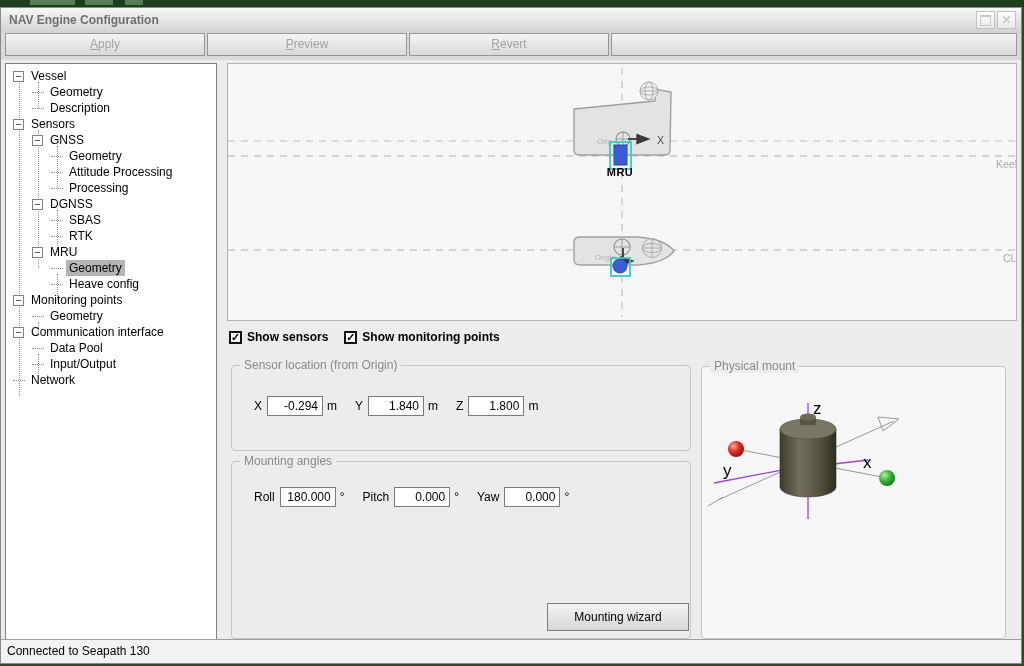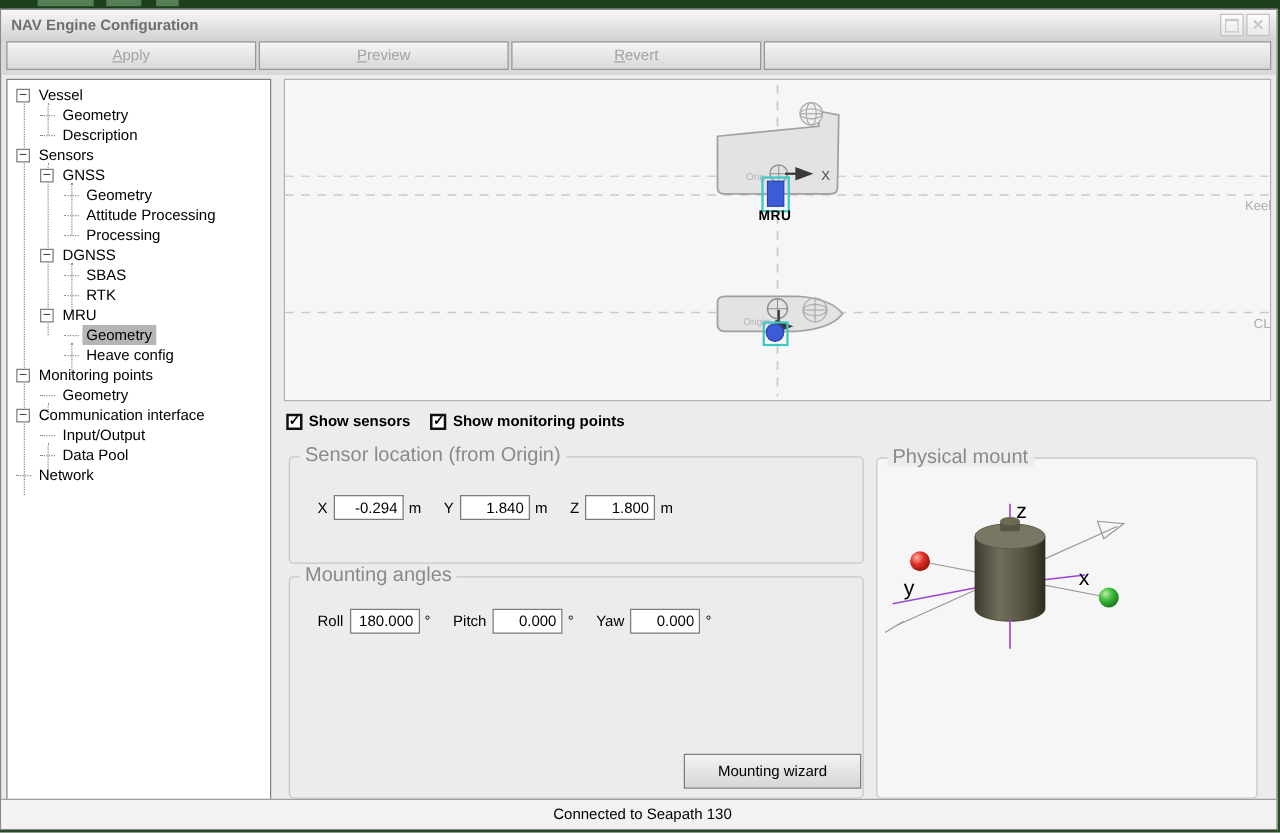--- a/index.html
+++ b/index.html
@@ -49,21 +49,21 @@
   svg{font-family:"Liberation Sans",sans-serif;display:block;}
 
   .view-options{position:absolute;left:228px;top:322px;display:flex;align-items:center;font-size:12px;color:#000;}
   .cb{display:flex;align-items:center;margin-right:16px;}
   .cbbox{width:13px;height:13px;border:2px solid #111;background:#fff;box-sizing:border-box;
          font-size:11px;font-weight:bold;line-height:9px;text-align:center;color:#000;}
   .cbl{margin-left:5px;font-weight:bold;}
 
   .group{position:absolute;border:1px solid #c6c6c6;border-radius:4px;box-sizing:border-box;}
   .group-title{position:absolute;top:-8px;left:8px;background:#ececec;padding:0 4px;
-               color:#8a8a8a;font-size:16px;line-height:14px;}
+               color:#8a8a8a;font-size:12px;line-height:14px;}
   #sensor-location-group{left:230px;top:357px;width:460px;height:86px;}
   #mounting-angles-group{left:230px;top:453px;width:460px;height:178px;}
   #physical-mount-group{left:700px;top:358px;width:305px;height:273px;background:#f6f6f6;}
   #physical-mount-group .group-title{background:#ececec;}
 
   .frow{position:absolute;left:22px;display:flex;align-items:center;font-size:12px;color:#000;}
   #sensor-location-group .frow{top:30px;}
   #mounting-angles-group .frow{top:25px;justify-content:center;}
   .fcell{display:flex;align-items:center;margin-right:18px;}
   .flabel{margin-right:5px;}
@@ -71,21 +71,21 @@
           font-family:"Liberation Sans",sans-serif;font-size:12px;text-align:right;
           padding:0 4px 0 0;color:#000;}
   .funit{margin-left:4px;}
 
   .wizard-btn{position:absolute;left:315px;top:141px;width:142px;height:28px;
               border:1px solid #7d7d7d;background:linear-gradient(#f3f3f3,#d6d6d6);
               font-family:"Liberation Sans",sans-serif;font-size:12px;color:#000;}
 
   .statusbar{position:absolute;left:0;right:0;bottom:0;height:23px;background:#f2f2f2;
              border-top:1px solid #9e9e9e;font-size:12px;color:#000;line-height:22px;
-             padding-left:6px;text-align:center;}
+             padding-left:6px;}
 </style>
 </head>
 <body>
 
 <div class="desktop-strip">
   <div class="mark" style="left:30px;width:45px;"></div>
   <div class="mark" style="left:85px;width:28px;"></div>
   <div class="mark" style="left:125px;width:18px;"></div>
 </div>
 
@@ -182,25 +182,25 @@
       <div class="trow lvl1">
         <span class="stub"></span>
         <span class="tlabel">Geometry</span>
       </div>
       <div class="trow lvl0">
         <span class="exp">−</span>
         <span class="tlabel">Communication interface</span>
       </div>
       <div class="trow lvl1">
         <span class="stub"></span>
+        <span class="tlabel">Data Pool</span>
+      </div>
+      <div class="trow lvl1">
+        <span class="stub"></span>
         <span class="tlabel">Input/Output</span>
-      </div>
-      <div class="trow lvl1">
-        <span class="stub"></span>
-        <span class="tlabel">Data Pool</span>
       </div>
       <div class="trow lvl0">
         <span class="stub"></span>
         <span class="tlabel">Network</span>
       </div>
     </div>
 
   <div class="diagram-panel">
     <svg width="788" height="256" viewBox="0 0 788 256">
       <defs>

